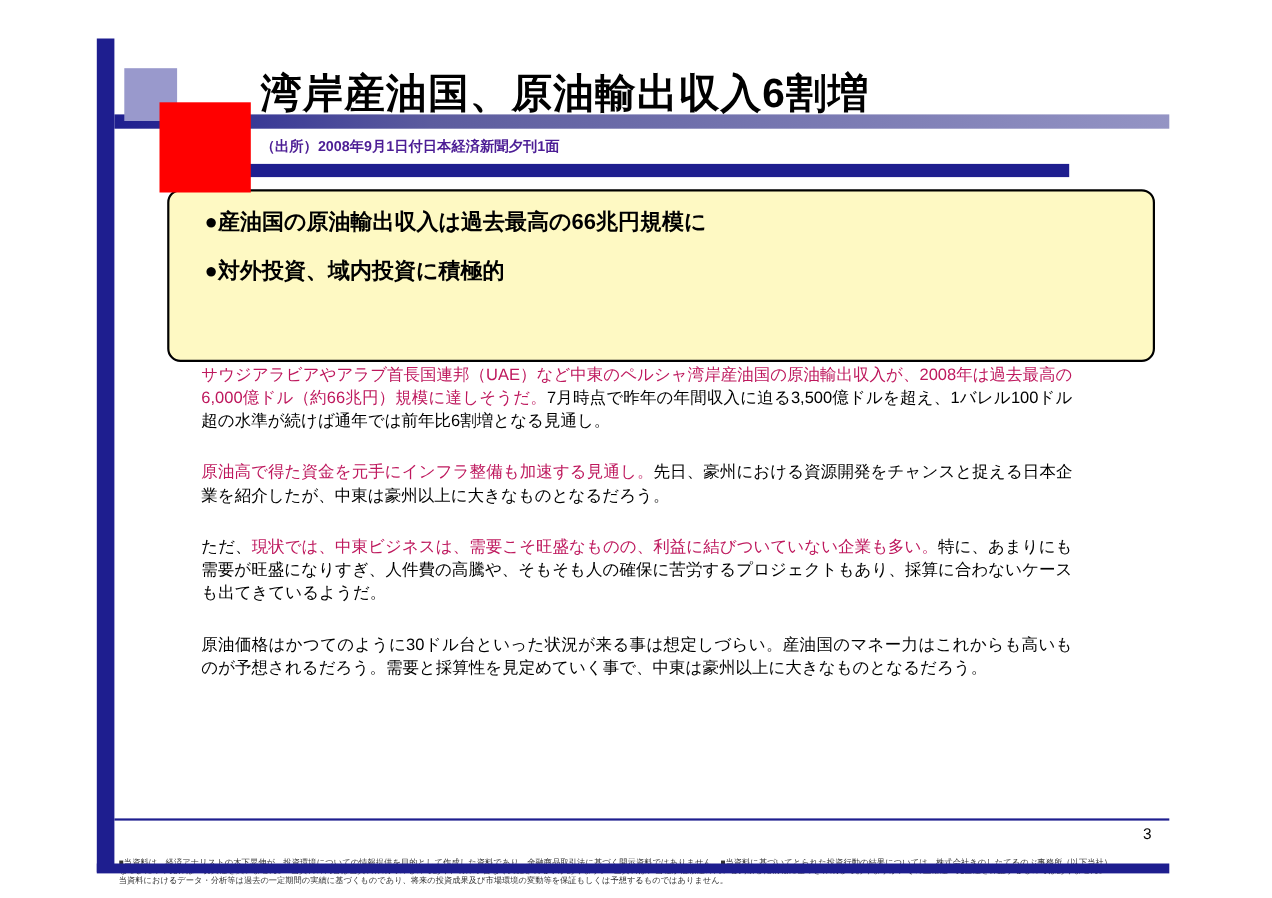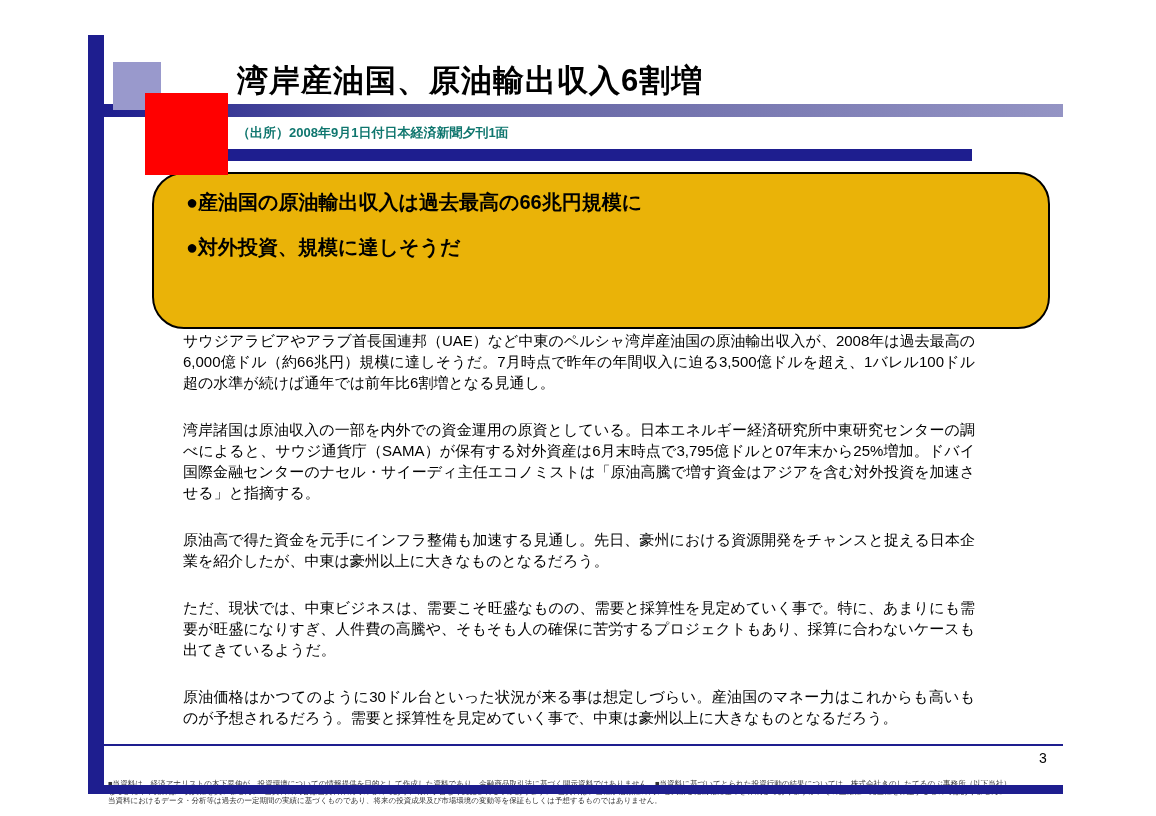--- a/index.html
+++ b/index.html
@@ -46,43 +46,43 @@
     position: absolute;
     left: 155px; top: 149px;
     width: 817px; height: 12px;
     background: #1e1e8f;
     z-index: 1;
   }
   .page-title {
     position: absolute;
     left: 237px; top: 60px;
     width: 820px;
-    font-size: 31px;
+    font-size: 37px;
     font-weight: bold;
     color: #000000;
     letter-spacing: 1px;
     white-space: nowrap;
     z-index: 3;
   }
   .source-line {
     position: absolute;
     left: 237px; top: 124px;
     font-size: 13px;
     font-weight: bold;
-    color: #0f766e;
+    color: #4c1d95;
     z-index: 3;
   }
   
   .highlight-box {
     position: absolute;
     left: 152px; top: 172px;
     width: 852px; height: 139px;
     border: 2px solid #000000;
-    border-radius: 32px;
-    background: #eab308;
+    border-radius: 12px;
+    background: #fef9c3;
     padding: 14px 10px 0 32px;
     box-sizing: content-box;
     z-index: 3;
   }
   .highlight-item {
     font-size: 20px;
     font-weight: bold;
     color: #000000;
     line-height: 28px;
     margin-bottom: 17px;
@@ -94,21 +94,21 @@
     left: 183px; top: 330px;
     width: 792px;
     font-size: 15px;
     line-height: 21px;
     color: #000000;
     z-index: 3;
     text-align: justify;
   }
   .body-text p { margin: 0 0 26px 0; }
   .seg-black { color: #000000; }
-  .seg-red   { color: #000000; }
+  .seg-red   { color: #be185d; }
   
   .footer-rule {
     position: absolute;
     left: 104px; top: 744px;
     width: 959px; height: 2px;
     background: #1e1e8f;
     z-index: 2;
   }
   .disclaimer {
     position: absolute;
@@ -146,28 +146,27 @@
   <div class="title-bar"></div>
   <div class="lavender-square"></div>
   <div class="red-square"></div>
 
   <div class="page-title">湾岸産油国、原油輸出収入6割増</div>
   <div class="source-line">（出所）2008年9月1日付日本経済新聞夕刊1面</div>
   <div class="divider-bar"></div>
 
   <div class="highlight-box">
     <div class="highlight-item">●産油国の原油輸出収入は過去最高の66兆円規模に</div>
-    <div class="highlight-item">●対外投資、規模に達しそうだ</div>
+    <div class="highlight-item">●対外投資、域内投資に積極的</div>
   </div>
 
   <div class="body-text">
       <p><span class="seg-red">サウジアラビアやアラブ首長国連邦（UAE）など中東のペルシャ湾岸産油国の原油輸出収入が、2008年は過去最高の6,000億ドル（約66兆円）規模に達しそうだ。</span><span class="seg-black">7月時点で昨年の年間収入に迫る3,500億ドルを超え、1バレル100ドル超の水準が続けば通年では前年比6割増となる見通し。</span></p>
-      <p><span class="seg-black">湾岸諸国は原油収入の一部を内外での資金運用の原資としている。日本エネルギー経済研究所中東研究センターの調べによると、サウジ通貨庁（SAMA）が保有する対外資産は6月末時点で3,795億ドルと07年末から25%増加。ドバイ国際金融センターのナセル・サイーディ主任エコノミストは「</span><span class="seg-red">原油高騰で増す資金はアジアを含む対外投資を加速させる」と指摘する。</span></p>
       <p><span class="seg-red">原油高で得た資金を元手にインフラ整備も加速する見通し。</span><span class="seg-black">先日、豪州における資源開発をチャンスと捉える日本企業を紹介したが、中東は豪州以上に大きなものとなるだろう。</span></p>
-      <p><span class="seg-black">ただ、</span><span class="seg-red">現状では、中東ビジネスは、需要こそ旺盛なものの、需要と採算性を見定めていく事で。</span><span class="seg-black">特に、あまりにも需要が旺盛になりすぎ、人件費の高騰や、そもそも人の確保に苦労するプロジェクトもあり、採算に合わないケースも出てきているようだ。</span></p>
+      <p><span class="seg-black">ただ、</span><span class="seg-red">現状では、中東ビジネスは、需要こそ旺盛なものの、利益に結びついていない企業も多い。</span><span class="seg-black">特に、あまりにも需要が旺盛になりすぎ、人件費の高騰や、そもそも人の確保に苦労するプロジェクトもあり、採算に合わないケースも出てきているようだ。</span></p>
       <p><span class="seg-black">原油価格はかつてのように30ドル台といった状況が来る事は想定しづらい。産油国のマネー力はこれからも高いものが予想されるだろう。需要と採算性を見定めていく事で、中東は豪州以上に大きなものとなるだろう。</span></p>
     </div>
 
   <div class="footer-rule"></div>
   <div class="disclaimer">■当資料は、経済アナリストの木下晃伸が、投資環境についての情報提供を目的として作成した資料であり、金融商品取引法に基づく開示資料ではありません。■当資料に基づいてとられた投資行動の結果については、株式会社きのしたてるのぶ事務所（以下当社）ならびに木下晃伸は一切責任を負いません。■当資料の内容は当資料作成時のものであり、将来予告なく変更される事があります。■当資料は、当社が信頼性の高いと判断した情報に基づき作成しておりますが、その正確性・完全性を保証するものではありません。■当資料におけるデータ・分析等は過去の一定期間の実績に基づくものであり、将来の投資成果及び市場環境の変動等を保証もしくは予想するものではありません。</div>
   <div class="page-number">3</div>
   <div class="bottom-bar"></div>
 
 </div>
 

